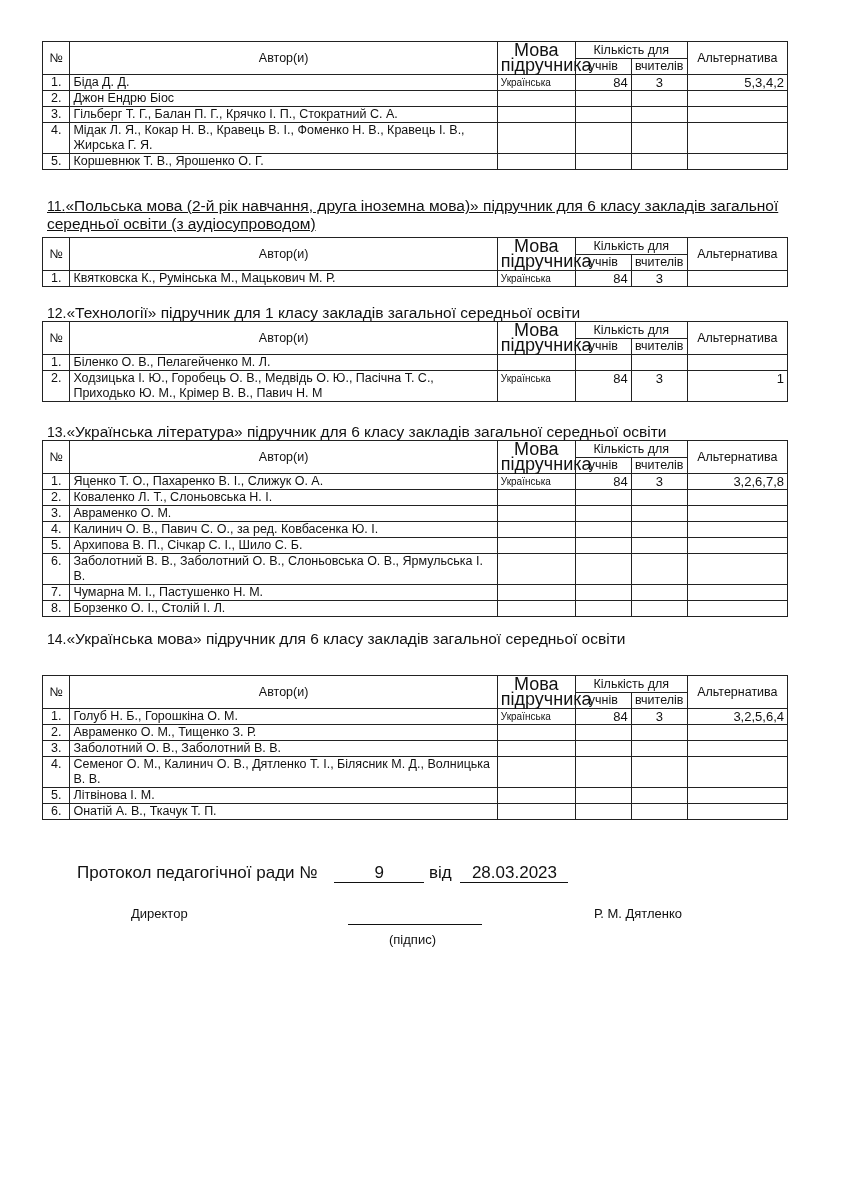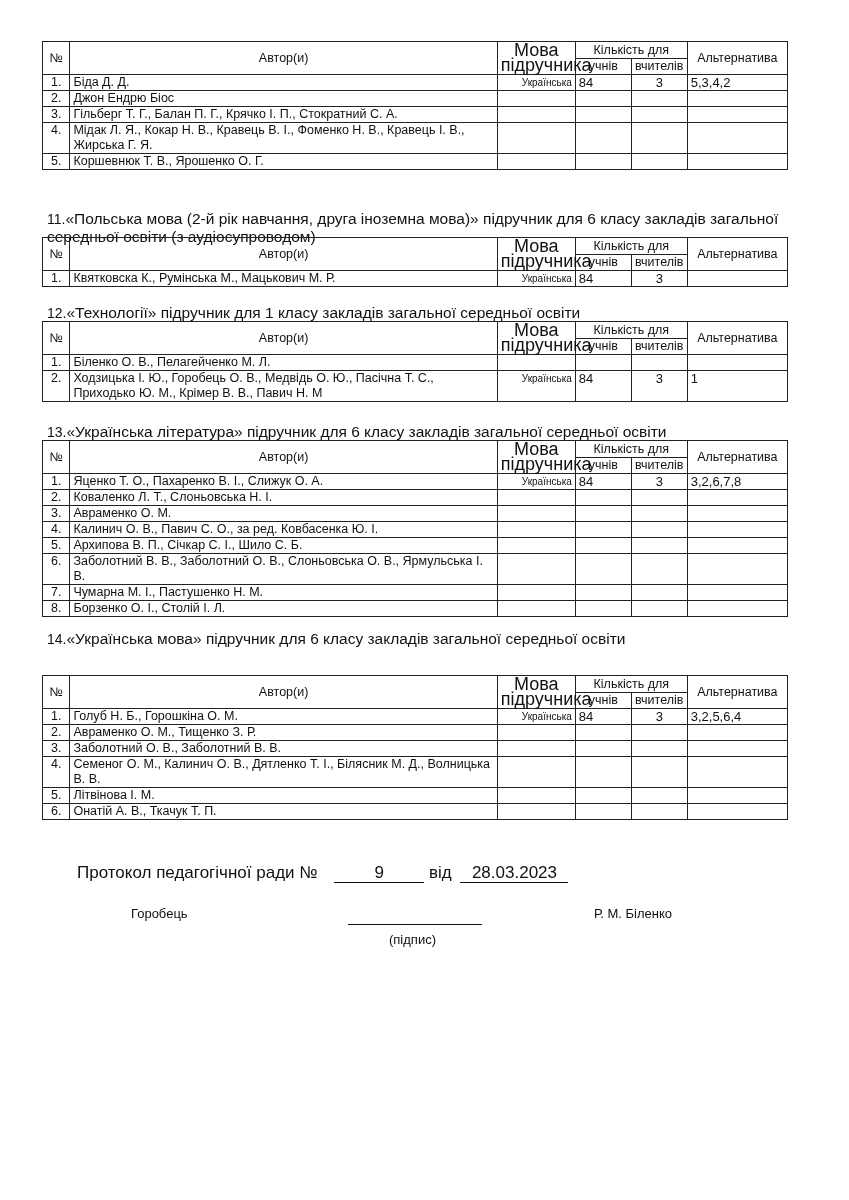--- a/index.html
+++ b/index.html
@@ -17,28 +17,28 @@
     border-collapse: collapse; width: 746px; table-layout: fixed;
     font-size: 12.5px;
   }
   table.tb td, table.tb th {
     border: 1.5px solid #222; padding: 0 3px; vertical-align: top;
     font-weight: normal; line-height: 15px;
   }
   table.tb th { vertical-align: middle; text-align: center; }
   .c-num { width: 26px; text-align: center; }
   .c-auth { width: 405px; }
-  .c-lang { width: 74px; text-align: right; }
-  .c-st { width: 53px; text-align: left; }
+  .c-lang { width: 74px; text-align: left; }
+  .c-st { width: 53px; text-align: right; }
   .c-tc { width: 53px; text-align: center; }
   .c-alt { width: 95px; }
   td.c-num { text-align: center; padding: 0; }
   td.c-lang { font-size: 10px; padding-top: 1px; }
   td.c-st, td.c-tc { font-size: 13px; }
-  td.c-alt { font-size: 13px; padding-left: 2px; }
+  td.c-alt { font-size: 13px; padding-left: 2px; text-align: right; }
   th.h-lang { line-height: 15px; font-size: 18px; padding: 0; }
   th.h-qty-top { height: 11px; line-height: 11px; font-size: 12.5px; border-bottom: 1.5px solid #222; padding: 0; }
   th.h-sub { font-size: 12.5px; line-height: 15px; padding: 0; height: 15px; }
   th.h-alt { font-size: 12.5px; }
   tr.hdr1 th { height: 16px; }
   .footer { position: absolute; font-size: 17px; color: #111; }
   .small { position: absolute; font-size: 13px; color: #111; }
   .uline { display: inline-block; border-bottom: 1.2px solid #111; text-align: center; line-height: 18px; }
   .sigline { position: absolute; border-bottom: 1.2px solid #111; }
 </style>
@@ -104,21 +104,21 @@
           <td class="c-auth">Коршевнюк Т. В., Ярошенко О. Г.</td>
           <td class="c-lang"></td>
           <td class="c-st"></td>
           <td class="c-tc"></td>
           <td class="c-alt"></td>
         </tr>
       </tbody>
     </table>
 </div>
 
-<div class="sec-title" style="top:210px; left:47px;">
+<div class="sec-title" style="top:197px; left:47px;text-decoration:underline;">
   <span class="num">11.</span><span>«Польська мова (2-й рік навчання, друга іноземна мова)» підручник для 6 класу закладів загальної середньої освіти (з аудіосупроводом)</span>
 </div>
 <div class="block" style="top:237px;">
   <table class="tb">
       <colgroup>
         <col class="c-num">
         <col class="c-auth">
         <col class="c-lang">
         <col class="c-st">
         <col class="c-tc">
@@ -363,16 +363,16 @@
     </table>
 </div>
 
 <div class="footer" style="top:863px; left:77px;">
   <span>Протокол педагогічної ради №</span>
   <span class="uline" style="width:90px; margin-left:12px;">9</span>
   <span style="margin-left:0;">від</span>
   <span class="uline" style="width:108px; margin-left:4px;">28.03.2023</span>
 </div>
 
-<div class="small" style="top:906px; left:131px;">Горобець</div>
+<div class="small" style="top:906px; left:131px;">Директор</div>
 <div class="sigline" style="top:908px; left:348px; width:134px; height:16px;"></div>
 <div class="small" style="top:932px; left:389px; font-size:13px;">(підпис)</div>
-<div class="small" style="top:906px; left:594px;">Р. М. Біленко</div>
+<div class="small" style="top:906px; left:594px;">Р. М. Дятленко</div>
 
 </body></html>

